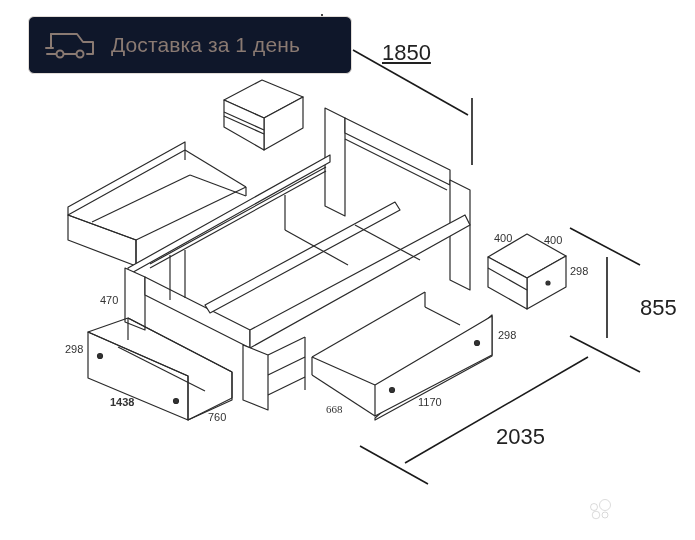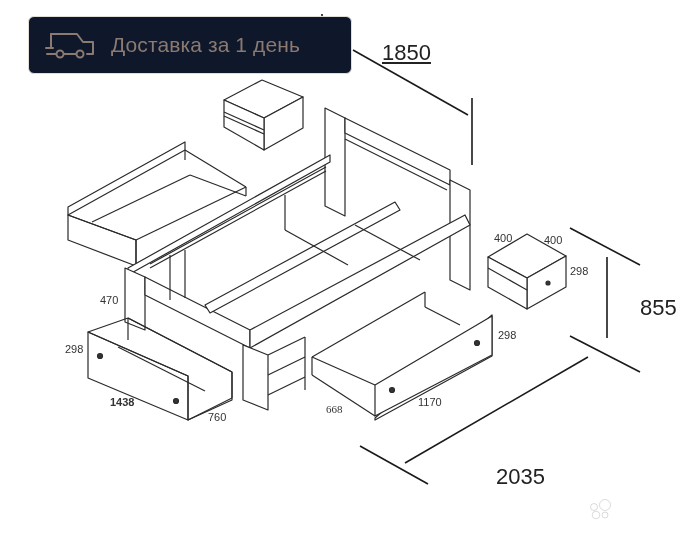--- a/index.html
+++ b/index.html
@@ -108,21 +108,21 @@
     <g>
       <polygon points="488,257 527,234 566,256 527,278" fill="#fff"></polygon>
       <polygon points="527,278 566,256 566,287 527,309" fill="#fff"></polygon>
       <polygon points="488,257 527,278 527,309 488,287" fill="#fff"></polygon>
       <line x1="488" y1="268" x2="527" y2="290"></line>
       <circle cx="548" cy="283" r="2" fill="#333"></circle>
     </g>
   </svg>
 
   <span class="dim big" style="left:382px;top:40px;text-decoration:underline;">1850</span>
-  <span class="dim big" style="left:496px;top:424px;margin-top:40px;">2035</span>
+  <span class="dim big" style="left:496px;top:424px;">2035</span>
   <span class="dim big" style="left:612px;top:295px;margin-left:28px;">855</span>
   <span class="dim small" style="left:100px;top:294px;">470</span>
   <span class="dim small" style="left:65px;top:343px;">298</span>
   <span class="dim small" style="left:110px;top:396px;font-weight:bold;">1438</span>
   <span class="dim small" style="left:208px;top:411px;">760</span>
   <span class="dim small" style="left:498px;top:329px;">298</span>
   <span class="dim small" style="left:326px;top:403px;font-family:Liberation Serif, serif;">668</span>
   <span class="dim small" style="left:418px;top:396px;">1170</span>
   <span class="dim small" style="left:494px;top:232px;">400</span>
   <span class="dim small" style="left:544px;top:234px;">400</span>

